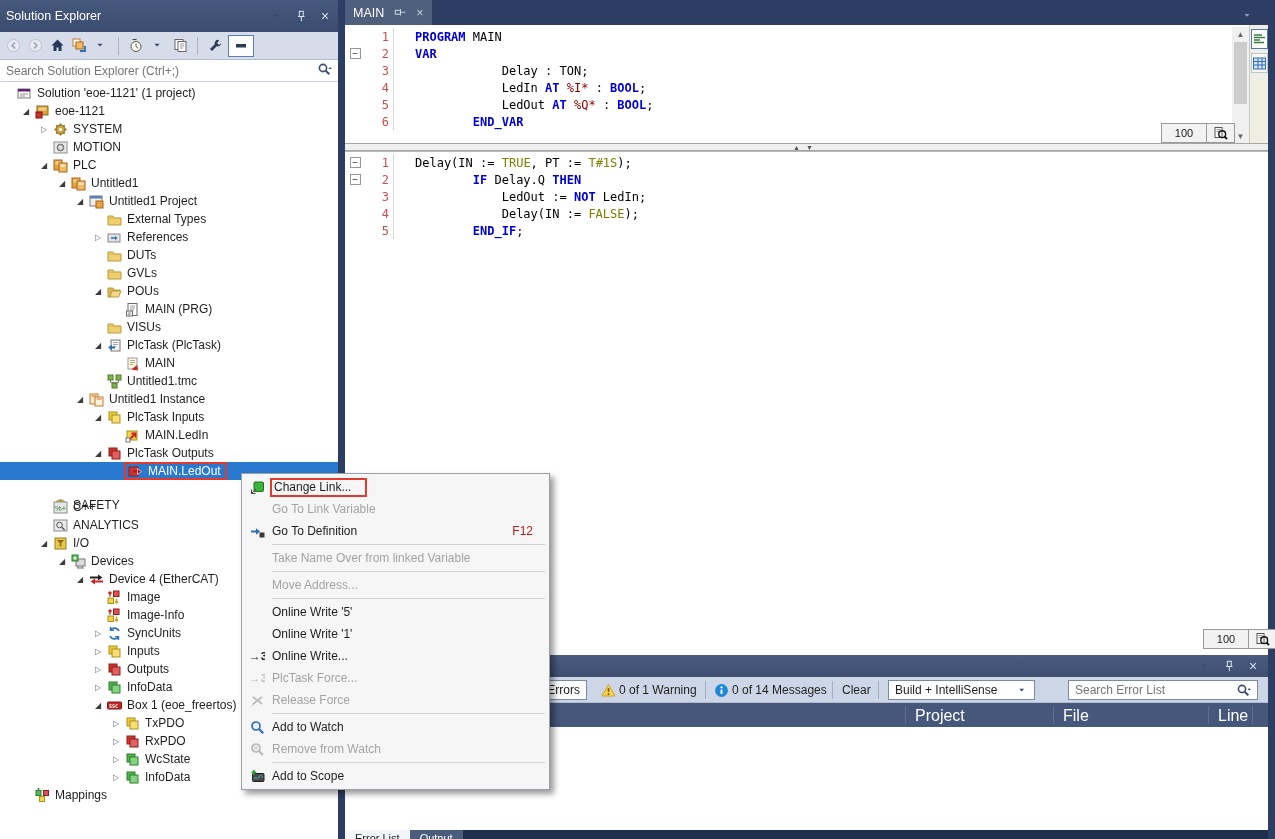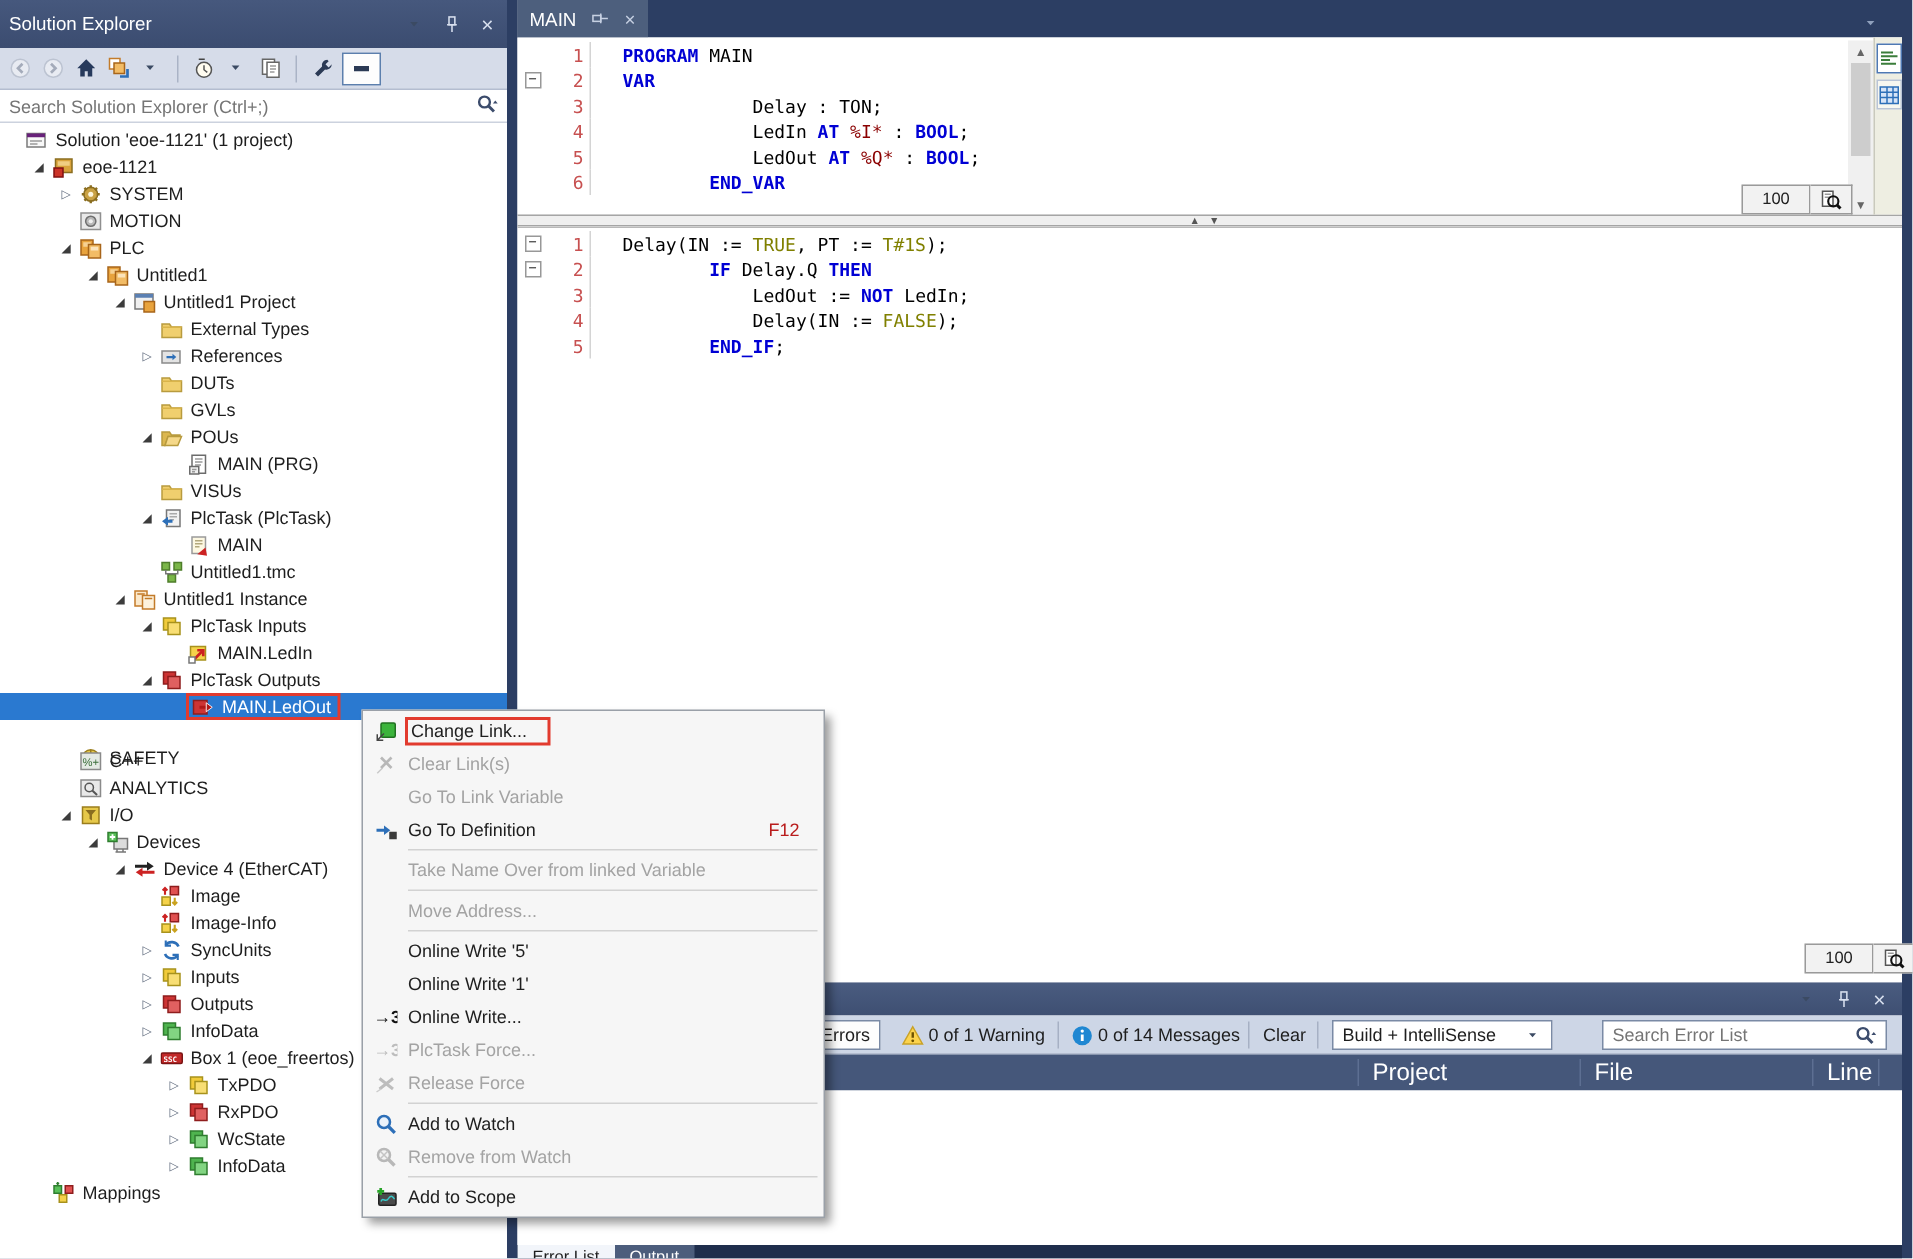--- a/index.html
+++ b/index.html
@@ -884,29 +884,20 @@
         <span class="mic">
           <svg width="15" height="15" viewBox="0 0 15 15">
             <rect x="4" y="2" width="9.5" height="9.5" rx="1" fill="#3cb43c" stroke="#207020"></rect>
             <path d="M1.5 13.5l4.5-4.5M1.5 9.5v4h4" stroke="#444" fill="none"></path>
           </svg>
         </span>
         <span class="mlabel redbox">Change Link...</span>
         <span style="flex: 1 1 0%;"></span>
       </div>
       <div class="mi dis">
-        <span class="mic">
-          <svg width="15" height="15" viewBox="0 0 15 15">
-            <path d="M4 3l7 7M11 3l-7 7" stroke="#b8b8b8" stroke-width="1.8"></path>
-            <path d="M1.5 13.5l3.5-3.5" stroke="#c8c8c8"></path>
-          </svg>
-        </span>
-        <span class="mlabel">Clear Link(s)</span>
-      </div>
-      <div class="mi dis">
         <span class="mic"></span>
         <span class="mlabel">Go To Link Variable</span>
       </div>
       <div class="mi">
         <span class="mic">
           <svg width="15" height="15" viewBox="0 0 15 15">
             <path d="M1 7.5h6" stroke="#2d6fb8" stroke-width="2"></path>
             <path d="M6 4.3l4.2 3.2L6 10.7z" fill="#2d6fb8"></path>
             <rect x="9.5" y="8.5" width="5" height="5" fill="#3a3a3a"></rect>
           </svg>

